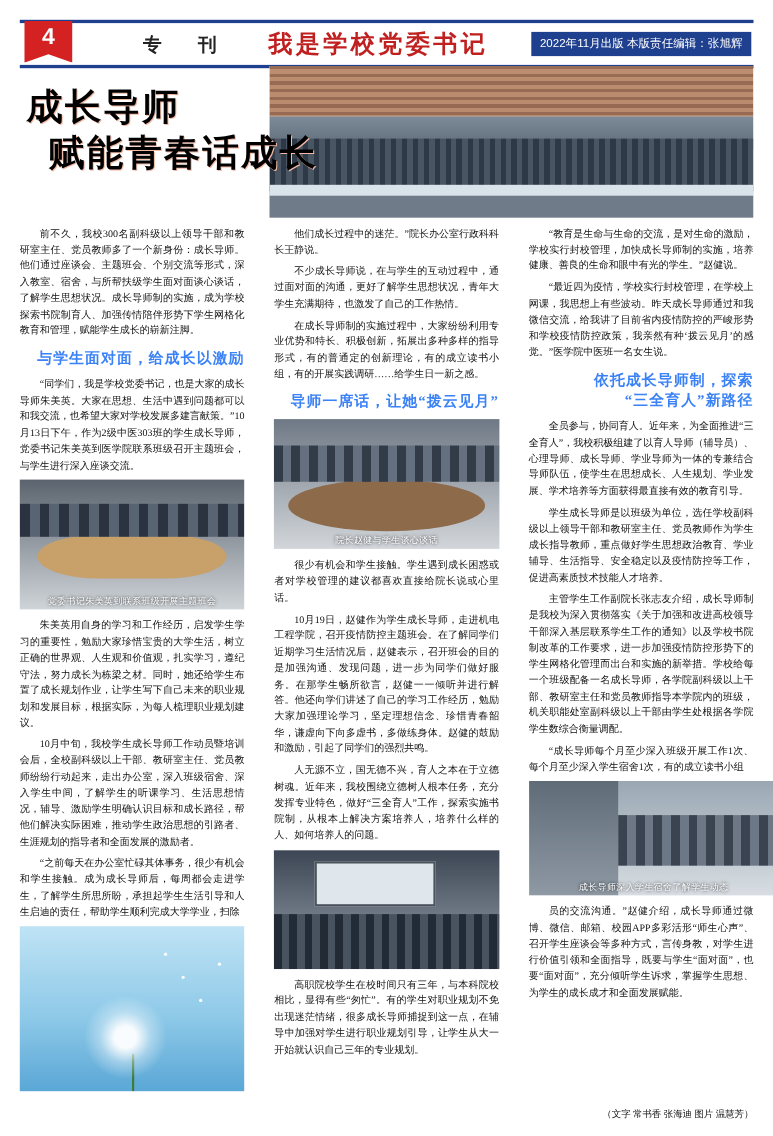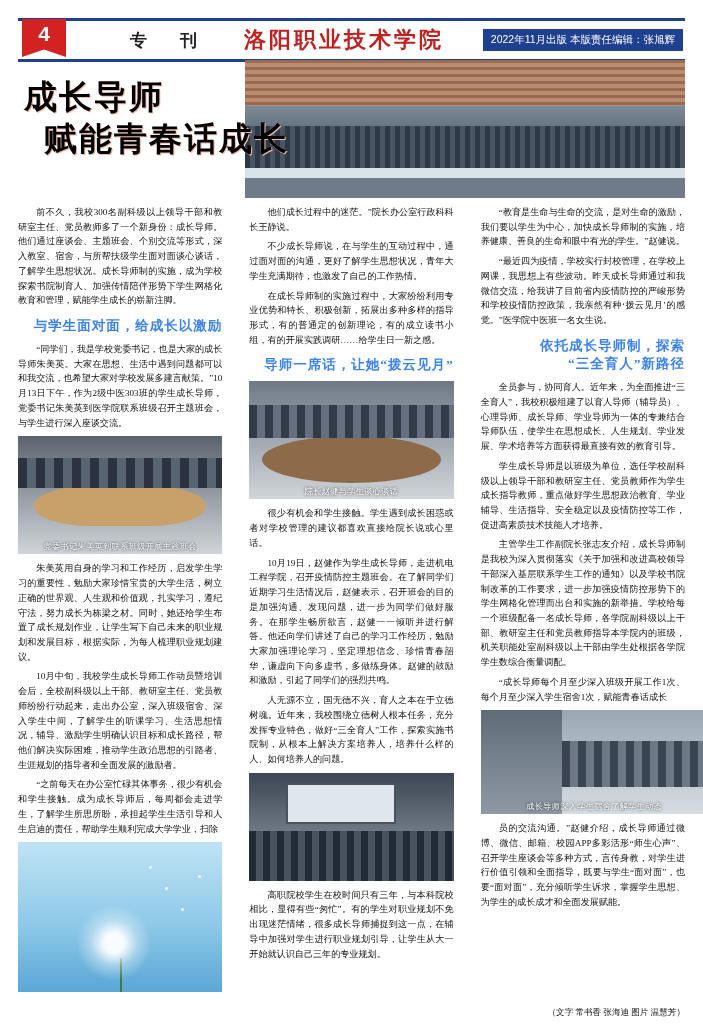--- a/index.html
+++ b/index.html
@@ -173,21 +173,21 @@
 </head>
 <body>
 
 <div class="page">
 
   <div class="masthead">
     <div class="page-flag">
       <div class="flag-shape">4</div>
     </div>
     <div class="flag-label">专　刊</div>
-    <div class="masthead-title">洛阳职业技术学院</div>
+    <div class="masthead-title">我是学校党委书记</div>
     <div class="masthead-meta">2022年11月出版  本版责任编辑：张旭辉</div>
   </div>
 
   <div class="hero">
     <div class="hero-photo">
       <div class="ceiling"></div>
       <div class="wall"></div>
       <div class="crowd"></div>
       <div class="rail"></div>
       <div class="floor"></div>
@@ -239,30 +239,30 @@
       <p class="body">人无源不立，国无德不兴，育人之本在于立德树魂。近年来，我校围绕立德树人根本任务，充分发挥专业特色，做好“三全育人”工作，探索实施书院制，从根本上解决方案培养人，培养什么样的人、如何培养人的问题。</p>
       <figure>
         <div class="ph lecture">
           <div class="cap">成长导师为学生上课</div>
         </div>
       </figure>
       <p class="body">高职院校学生在校时间只有三年，与本科院校相比，显得有些“匆忙”。有的学生对职业规划不免出现迷茫情绪，很多成长导师捕捉到这一点，在辅导中加强对学生进行职业规划引导，让学生从大一开始就认识自己三年的专业规划。</p>
     </div>
 
     <div class="col">
-      <p class="body">“教育是生命与生命的交流，是对生命的激励，我们要以学生为中心，加快成长导师制的实施，培养健康、善良的生命和眼中有光的学生。”赵健说。</p>
+      <p class="body">“教育是生命与生命的交流，是对生命的激励，学校实行封校管理，加快成长导师制的实施，培养健康、善良的生命和眼中有光的学生。”赵健说。</p>
       <p class="body">“最近四为疫情，学校实行封校管理，在学校上网课，我思想上有些波动。昨天成长导师通过和我微信交流，给我讲了目前省内疫情防控的严峻形势和学校疫情防控政策，我亲然有种‘拨云见月’的感觉。”医学院中医班一名女生说。</p>
       <h2 class="sec two-line">
         <span>依托成长导师制，探索</span><br>
         <span>“三全育人”新路径</span>
       </h2>
       <p class="body">全员参与，协同育人。近年来，为全面推进“三全育人”，我校积极组建了以育人导师（辅导员）、心理导师、成长导师、学业导师为一体的专兼结合导师队伍，使学生在思想成长、人生规划、学业发展、学术培养等方面获得最直接有效的教育引导。</p>
       <p class="body">学生成长导师是以班级为单位，选任学校副科级以上领导干部和教研室主任、党员教师作为学生成长指导教师，重点做好学生思想政治教育、学业辅导、生活指导、安全稳定以及疫情防控等工作，促进高素质技术技能人才培养。</p>
       <p class="body">主管学生工作副院长张志友介绍，成长导师制是我校为深入贯彻落实《关于加强和改进高校领导干部深入基层联系学生工作的通知》以及学校书院制改革的工作要求，进一步加强疫情防控形势下的学生网格化管理而出台和实施的新举措。学校给每一个班级配备一名成长导师，各学院副科级以上干部、教研室主任和党员教师指导本学院内的班级，机关职能处室副科级以上干部由学生处根据各学院学生数综合衡量调配。</p>
-      <p class="body">“成长导师每个月至少深入班级开展工作1次、每个月至少深入学生宿舍1次，赋能青春话成长</p>
+      <p class="body">“成长导师每个月至少深入班级开展工作1次、每个月至少深入学生宿舍1次，有的成立读书小组</p>
       <figure>
         <div class="ph dorm">
           <div class="cap">成长导师深入学生宿舍了解学生动态</div>
         </div>
       </figure>
       <p class="body">员的交流沟通。”赵健介绍，成长导师通过微博、微信、邮箱、校园APP多彩活形“师生心声”、召开学生座谈会等多种方式，言传身教，对学生进行价值引领和全面指导，既要与学生“面对面”，也要“面对面”，充分倾听学生诉求，掌握学生思想、为学生的成长成才和全面发展赋能。</p>
       <div class="footer-credit">（文字  常书香 张海迪  图片  温慧芳）</div>
     </div>
 
   </div>

